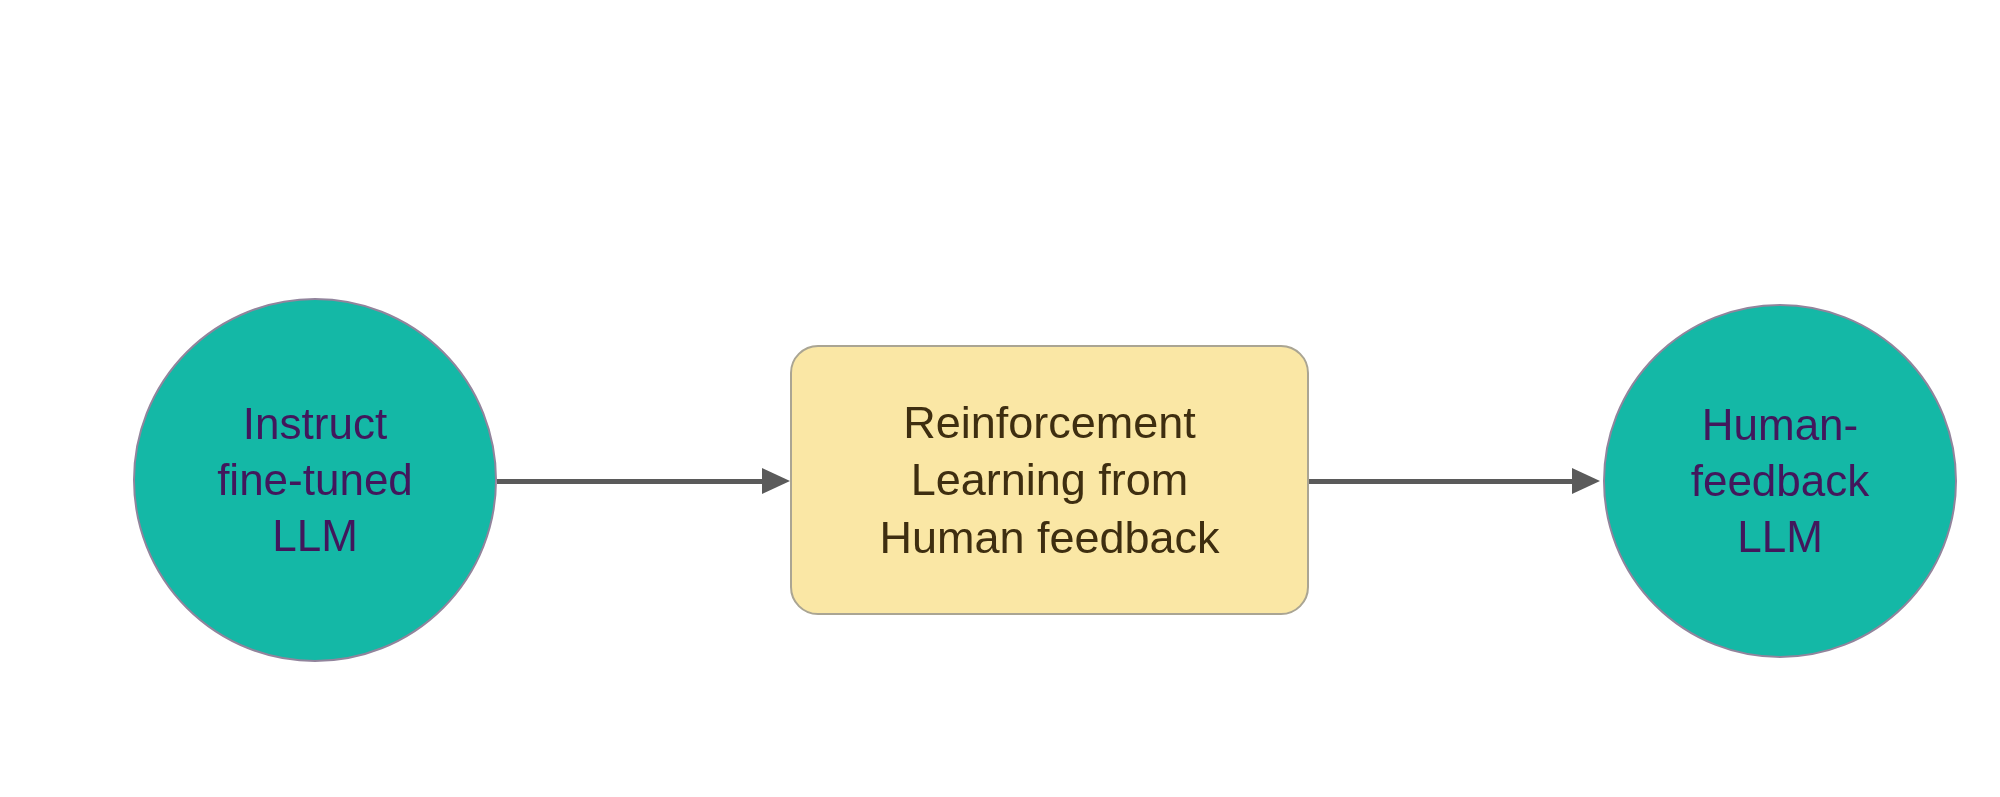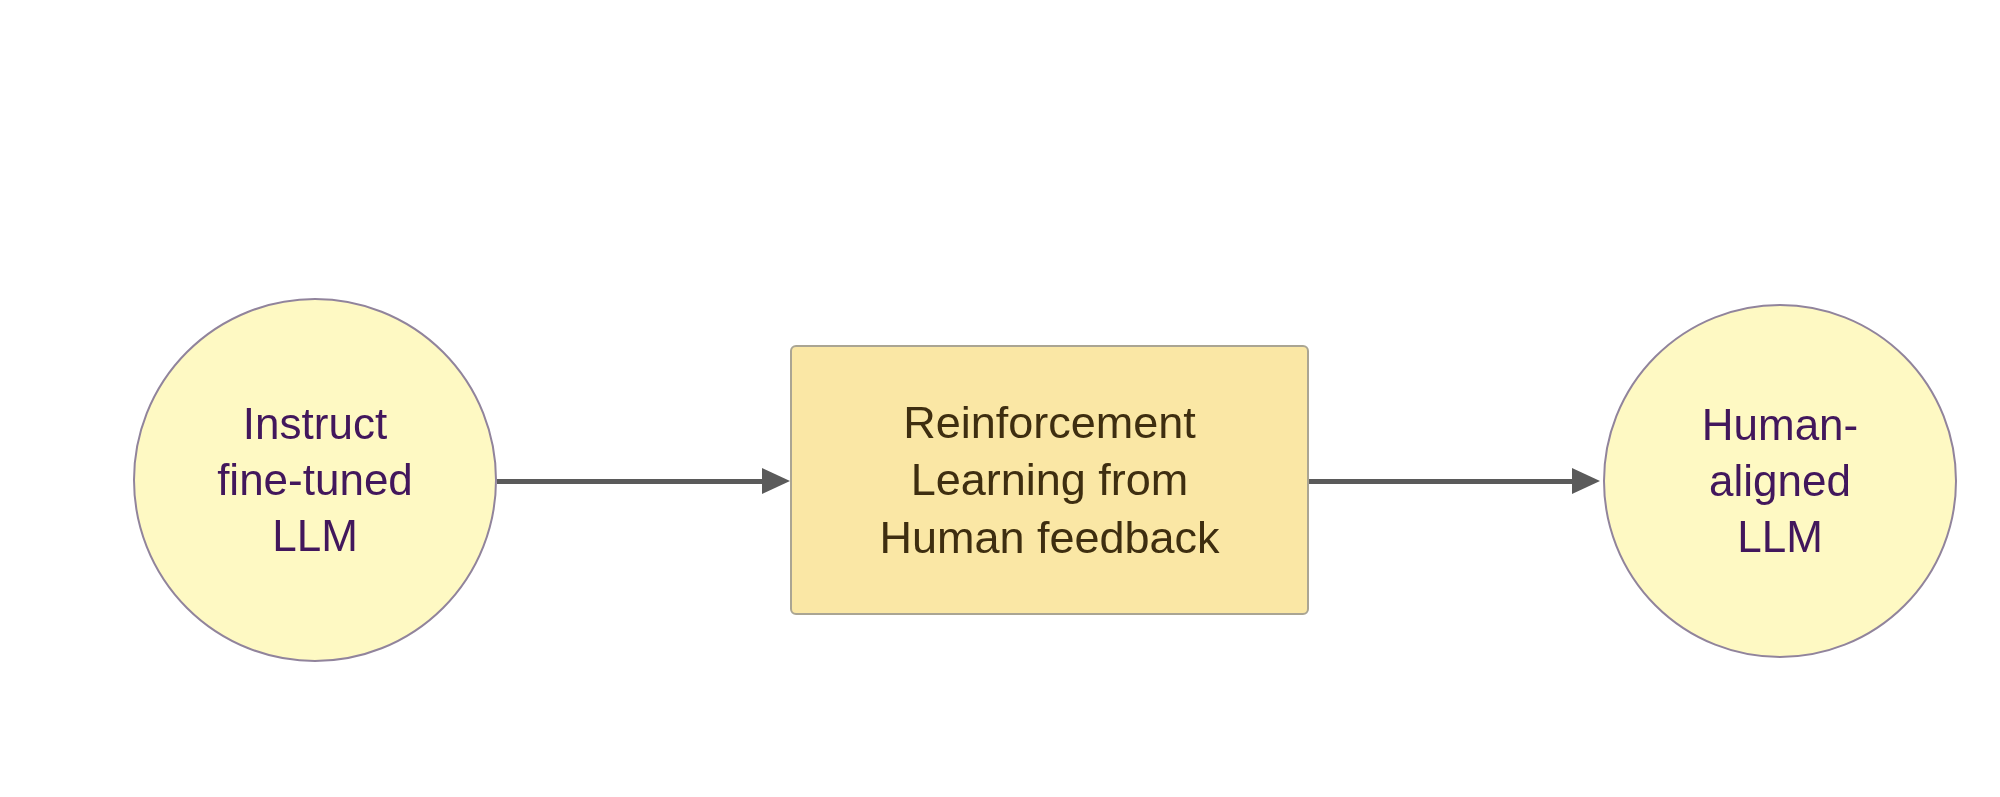--- a/index.html
+++ b/index.html
@@ -36,35 +36,35 @@
     text-align: center;
     box-sizing: border-box;
   }
   .node-label {
     white-space: pre-line;
     font-size: 44px;
     line-height: 1.27;
     font-weight: 500;
   }
   .circle-node {
-    background: #fef9c3;
+    background: #14b8a6;
     border: 2px solid #91849c;
     border-radius: 50%;
   }
   .circle-node .node-label { color: #42175c; }
   #node-instruct-llm {
     left: 133px; top: 298px;
     width: 364px; height: 364px;
   }
   #node-rlhf-process {
     left: 790px; top: 345px;
     width: 519px; height: 270px;
     background: #fae7a5;
     border: 2px solid #aaa593;
-    border-radius: 6px;
+    border-radius: 28px;
     justify-content: center;
   }
   #node-rlhf-process .node-label { color: #3e2e10; font-size: 45px; }
   #node-human-aligned-llm {
     left: 1603px; top: 304px;
     width: 354px; height: 354px;
   }
   .arrow {
     position: absolute;
     height: 26px;
@@ -109,17 +109,17 @@
 Human feedback</div>
   </div>
 
   <div class="arrow" id="arrow-2">
     <div class="arrow-line"></div>
     <div class="arrow-head"></div>
   </div>
 
   <div class="node circle-node" id="node-human-aligned-llm">
     <div class="node-label">Human-
-aligned
+feedback
 LLM</div>
   </div>
 
 </div>
 
 </body></html>

